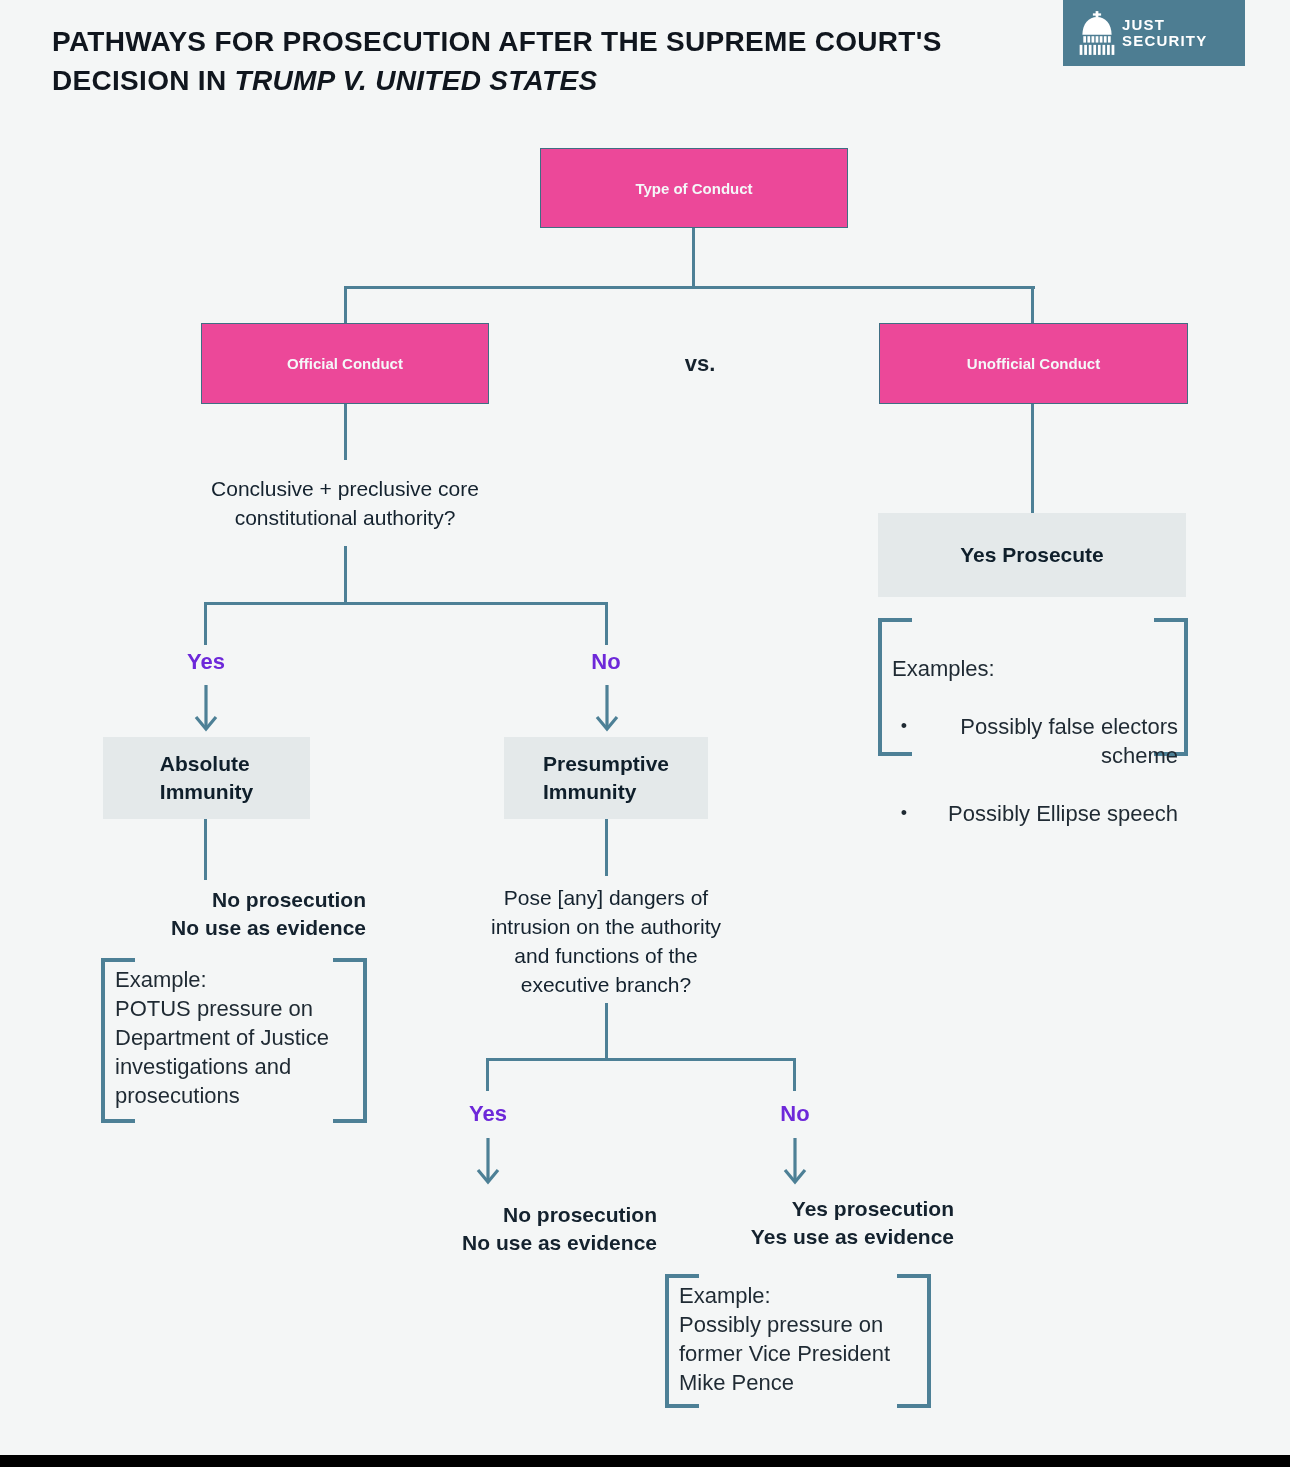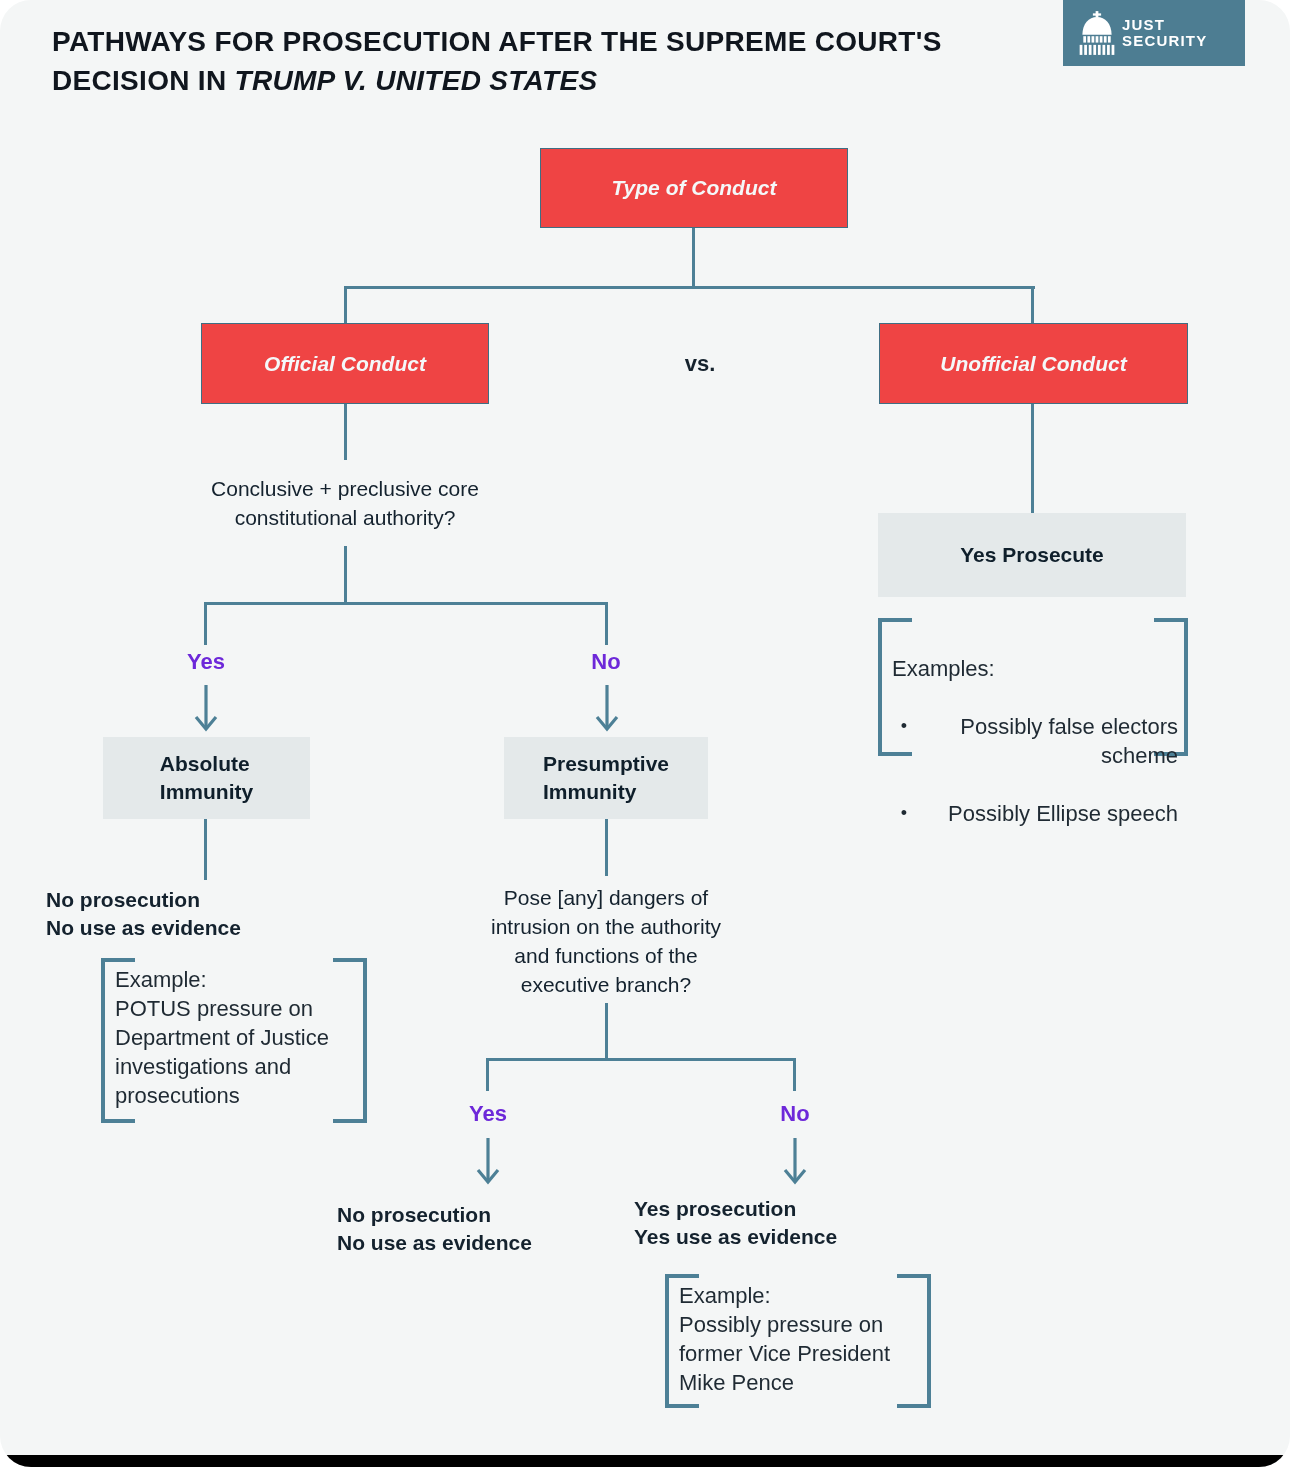--- a/index.html
+++ b/index.html
@@ -2,59 +2,58 @@
 <html><head>
 <meta charset="utf-8">
 <style>
   html,body{margin:0;padding:0;background:#ffffff;}
   .canvas{
     position:relative;
     width:1290px;height:1467px;
     background:#f4f6f6;
     font-family:"Liberation Sans","DejaVu Sans",sans-serif;
     overflow:hidden;
-    border-radius:31px;
   }
   
   #title{
     position:absolute;left:52px;top:22px;width:1030px;
     font-size:28px;line-height:39px;font-weight:700;
     color:#10161e;letter-spacing:.3px;
   }
   #title .case{font-style:italic;}
   #logo{
     position:absolute;left:1063px;top:0;width:182px;height:66px;
     background:#4d7d92;display:flex;align-items:center;
     padding-left:13px;box-sizing:border-box;gap:4px;
   }
   #logo .logo-text{
     color:#ffffff;font-weight:700;font-size:15px;line-height:16px;
     letter-spacing:1.2px;
   }
   
   .box-teal{
-    position:absolute;background:#ef4444;border:1px solid #3f6e83;
-    color:#f4f8f9;font-weight:700;font-size:21px;
+    position:absolute;background:#ec4899;border:1px solid #3f6e83;
+    color:#f4f8f9;font-weight:700;font-size:15px;
     display:flex;align-items:center;justify-content:center;
-    box-sizing:border-box;text-align:center;font-style:italic;
+    box-sizing:border-box;text-align:center;
   }
   .box-light{
     position:absolute;background:#e4e9ea;
     color:#0f1f2b;font-weight:700;font-size:21px;line-height:28px;
     display:flex;align-items:center;justify-content:center;
     box-sizing:border-box;white-space:pre-line;
   }
   .line{position:absolute;background:#4d8096;}
   .question{
     position:absolute;color:#14222e;font-weight:400;font-size:21px;
     line-height:29px;text-align:center;white-space:pre-line;
   }
   .outcome{
     position:absolute;color:#14222e;font-weight:700;font-size:21px;
-    line-height:28px;text-align:left;white-space:pre-line;
+    line-height:28px;text-align:right;white-space:pre-line;
   }
   .teal-label{
     position:absolute;color:#6d28d9;font-weight:700;font-size:22px;
     text-align:center;
   }
   .arrow{position:absolute;}
   .bracket{position:absolute;box-sizing:border-box;}
   .bracket .cap{position:absolute;top:0;bottom:0;width:34px;box-sizing:border-box;}
   .bracket .cap-l{left:0;border:4px solid #4d8096;border-right:none;}
   .bracket .cap-r{right:0;border:4px solid #4d8096;border-left:none;}

